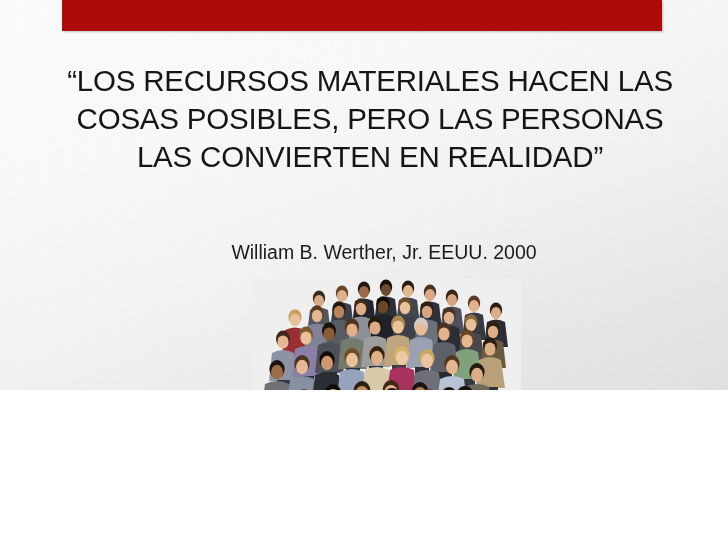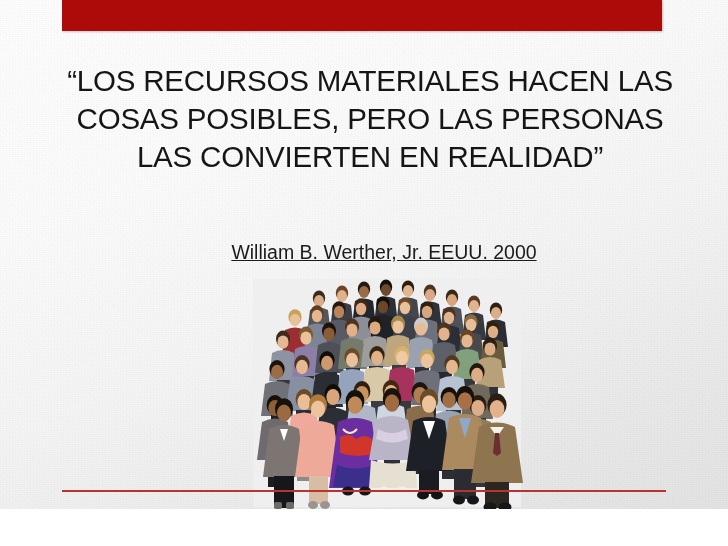--- a/index.html
+++ b/index.html
@@ -9,21 +9,21 @@
   body {
     width: 728px;
     height: 546px;
     overflow: hidden;
     font-family: "Liberation Sans", sans-serif;
   }
 
   #slide {
     position: relative;
     width: 728px;
-    height: 509px;
+    height: 390px;
     background:
       linear-gradient(160deg, #fcfcfc 0%, #fafafa 30%, #f3f3f3 58%, #e8e8e8 82%, #e2e2e2 100%);
     overflow: hidden;
   }
 
   
   #grain {
     position: absolute;
     inset: 0;
     pointer-events: none;
@@ -66,21 +66,20 @@
     left: 52px;
     top: 239px;
     width: 636px;
     text-align: center;
     padding-left: 28px;
     box-sizing: border-box;
     font-size: 19.5px;
     line-height: 26px;
     color: #1b1b1b;
     font-weight: 400;
-    text-decoration: underline;
   }
 
   
   #bottom-rule {
     position: absolute;
     left: 62px;
     top: 490px;
     width: 604px;
     height: 2px;
     background: #b8352f;

